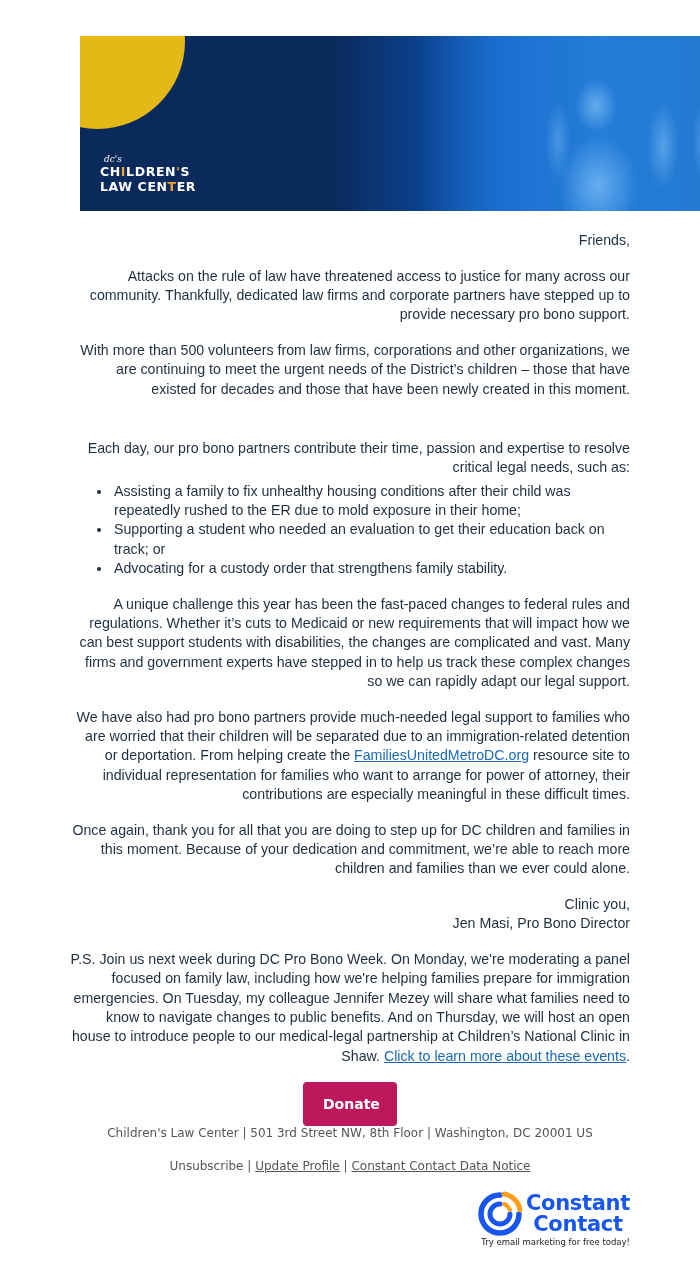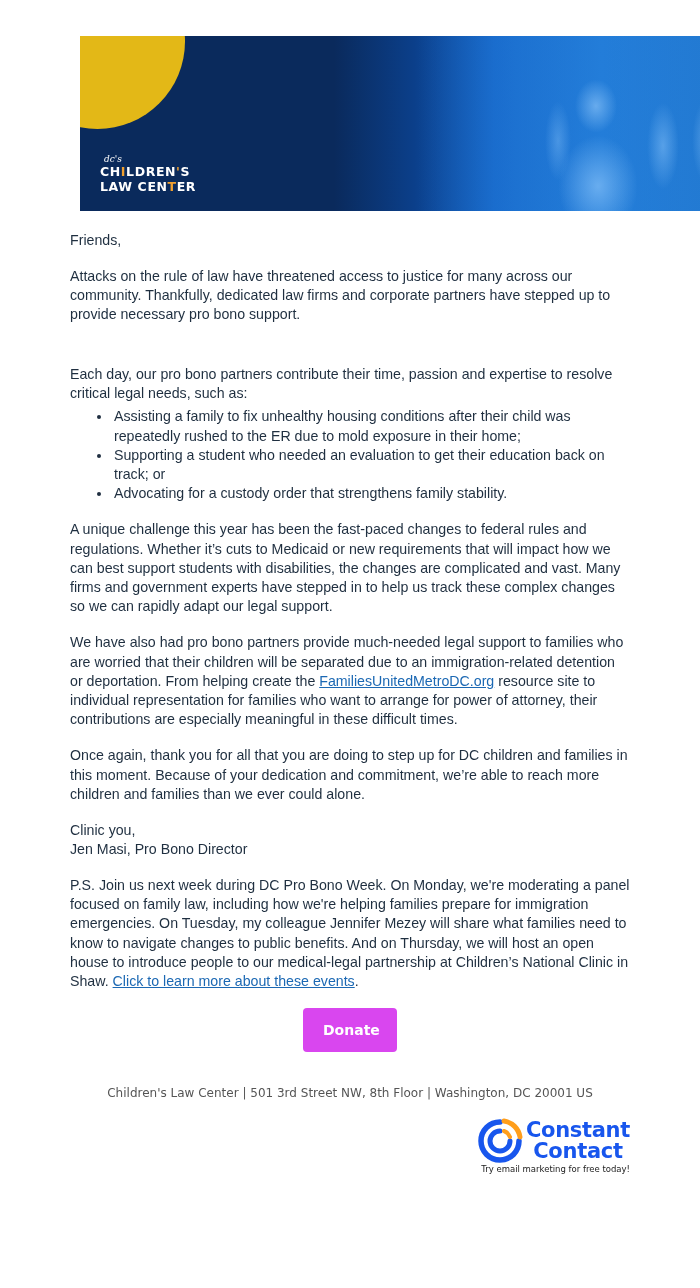--- a/index.html
+++ b/index.html
@@ -14,30 +14,30 @@
       radial-gradient(ellipse 55px 70px at 180px 150px, rgba(150,205,255,0.6), rgba(150,205,255,0) 72%),
       radial-gradient(ellipse 22px 60px at 245px 110px, rgba(150,205,255,0.45), rgba(150,205,255,0) 72%),
       radial-gradient(ellipse 22px 60px at 290px 105px, rgba(150,205,255,0.45), rgba(150,205,255,0) 72%),
       radial-gradient(ellipse 18px 55px at 140px 105px, rgba(150,205,255,0.35), rgba(150,205,255,0) 72%),
       linear-gradient(90deg, rgba(30,120,214,0) 0%, rgba(40,130,220,0.35) 30%, rgba(60,150,230,0.25) 100%); }
   .logo { position: absolute; left: 20px; top: 118px; color: #ffffff; font-family: "DejaVu Sans", sans-serif; font-weight: bold; }
   .logo .dcs { font-family: "DejaVu Serif", serif; font-style: italic; font-size: 9px; font-weight: normal; margin-left: 4px; display: block; line-height: 10px; }
   .logo .line { font-size: 12.5px; letter-spacing: 0.6px; line-height: 15px; display: block; }
   .logo .accent { color: #f0a030; }
   .body-text { margin-top: 20px; color: #1f2f40; font-family: "Liberation Sans", sans-serif; font-size: 14.2px; line-height: 19.3px; }
-  .body-text p { margin: 0 0 16.5px 0; }
+  .body-text p { margin: 0 0 16.5px 0; text-align: right; }
   .body-text ul { margin: 4px; padding-left: 38px; }
   .body-text ul li { margin: 0; padding-left: 2px; }
   .body-text .list-para { margin-bottom: 0; margin-top: 40px; }
   .list-block { margin-bottom: 16.5px; }
   .body-text a { color: #1b68b3; font-weight: normal; text-decoration: underline; }
   .donate-wrap { text-align: center; margin-top: 12px; }
-  .donate-btn { display: inline-block; background: #d946ef; color: #ffffff; font-family: "DejaVu Sans", sans-serif; font-weight: bold; font-size: 14px; padding: 14px 20px; border-radius: 4px; width: 54px; text-align: center; }
+  .donate-btn { display: inline-block; background: #be185d; color: #ffffff; font-family: "DejaVu Sans", sans-serif; font-weight: bold; font-size: 14px; padding: 14px 20px; border-radius: 4px; width: 54px; text-align: center; }
   .footer { text-align: center; color: #555555; font-family: "DejaVu Sans", sans-serif; font-size: 12px; }
-  .footer .addr { margin-top: 34px; }
+  .footer .addr { }
   .footer .links { margin-top: 19px; }
   .footer .links a { color: #555555; text-decoration: underline; }
   .cc { margin-top: 18px; display: flex; flex-direction: column; align-items: flex-end; }
   .cc-row { display: flex; align-items: center; }
   .cc-mark { width: 46px; height: 46px; position: relative; margin-right: 3px; }
   .cc-name { font-family: "DejaVu Sans", sans-serif; font-weight: bold; color: #1856ed; font-size: 21px; line-height: 21px; letter-spacing: -0.3px; }
   .cc-tag { font-family: "DejaVu Sans", sans-serif; font-size: 8.5px; color: #222; margin-top: 0; }
 </style>
 </head>
 <body>
@@ -50,20 +50,21 @@
     <div class="logo">
       <span class="dcs">dc's</span>
       <span class="line"><span>CH</span><span class="accent">I</span><span>LDREN</span><span class="accent">'</span><span>S</span></span>
       <span class="line"><span>LAW CEN</span><span class="accent">T</span><span>ER</span></span>
     </div>
   </div>
 
   <div class="body-text">
     <p>Friends,</p>
     <p>Attacks on the rule of law have threatened access to justice for many across our community. Thankfully, dedicated law firms and corporate partners have stepped up to provide necessary pro bono support.</p>
+    <p>With more than 500 volunteers from law firms, corporations and other organizations, we are continuing to meet the urgent needs of the District’s children – those that have existed for decades and those that have been newly created in this moment.</p>
     <div class="list-block">
       <p class="list-para">Each day, our pro bono partners contribute their time, passion and expertise to resolve critical legal needs, such as:</p>
       <ul>
         <li>Assisting a family to fix unhealthy housing conditions after their child was repeatedly rushed to the ER due to mold exposure in their home;</li>
         <li>Supporting a student who needed an evaluation to get their education back on track; or</li>
         <li>Advocating for a custody order that strengthens family stability.</li>
       </ul>
     </div>
     <p>A unique challenge this year has been the fast-paced changes to federal rules and regulations. Whether it’s cuts to Medicaid or new requirements that will impact how we can best support students with disabilities, the changes are complicated and vast. Many firms and government experts have stepped in to help us track these complex changes so we can rapidly adapt our legal support.</p>
     <p><span>We have also had pro bono partners provide much-needed legal support to families who are worried that their children will be separated due to an immigration-related detention or deportation. From helping create the </span><a>FamiliesUnitedMetroDC.org</a><span> resource site to individual representation for families who want to arrange for power of attorney, their contributions are especially meaningful in these difficult times.</span></p>
@@ -71,20 +72,21 @@
     <p><span>Clinic you,</span><br><span>Jen Masi, Pro Bono Director</span></p>
     <p><span>P.S. Join us next week during DC Pro Bono Week. On Monday, we're moderating a panel focused on family law, including how we're helping families prepare for immigration emergencies. On Tuesday, my colleague Jennifer Mezey will share what families need to know to navigate changes to public benefits. And on Thursday, we will host an open house to introduce people to our medical-legal partnership at Children’s National Clinic in Shaw. </span><a>Click to learn more about these events</a><span>.</span></p>
   </div>
 
   <div class="donate-wrap">
     <span class="donate-btn">Donate</span>
   </div>
 
   <div class="footer">
     <div class="addr">Children's Law Center | 501 3rd Street NW, 8th Floor | Washington, DC 20001 US</div>
+    <div class="links"><span>Unsubscribe</span><span> | </span><a>Update Profile</a><span> | </span><a>Constant Contact Data Notice</a></div>
 
     <div class="cc">
       <div class="cc-row">
         <svg class="cc-mark" viewBox="0 0 46 46">
           <path d="M23 4 A19 19 0 1 0 42 23" fill="none" stroke="#1856ed" stroke-width="5.5" stroke-linecap="round"></path>
           <path d="M23 13 A10 10 0 1 0 33 23" fill="none" stroke="#1856ed" stroke-width="5" stroke-linecap="round"></path>
           <path d="M27 3 A19 19 0 0 1 43 19" fill="none" stroke="#ff9e1b" stroke-width="5" stroke-linecap="round"></path>
           <path d="M27 13 A10 10 0 0 1 33 19" fill="none" stroke="#ff9e1b" stroke-width="4" stroke-linecap="round"></path>
         </svg>
         <div>

